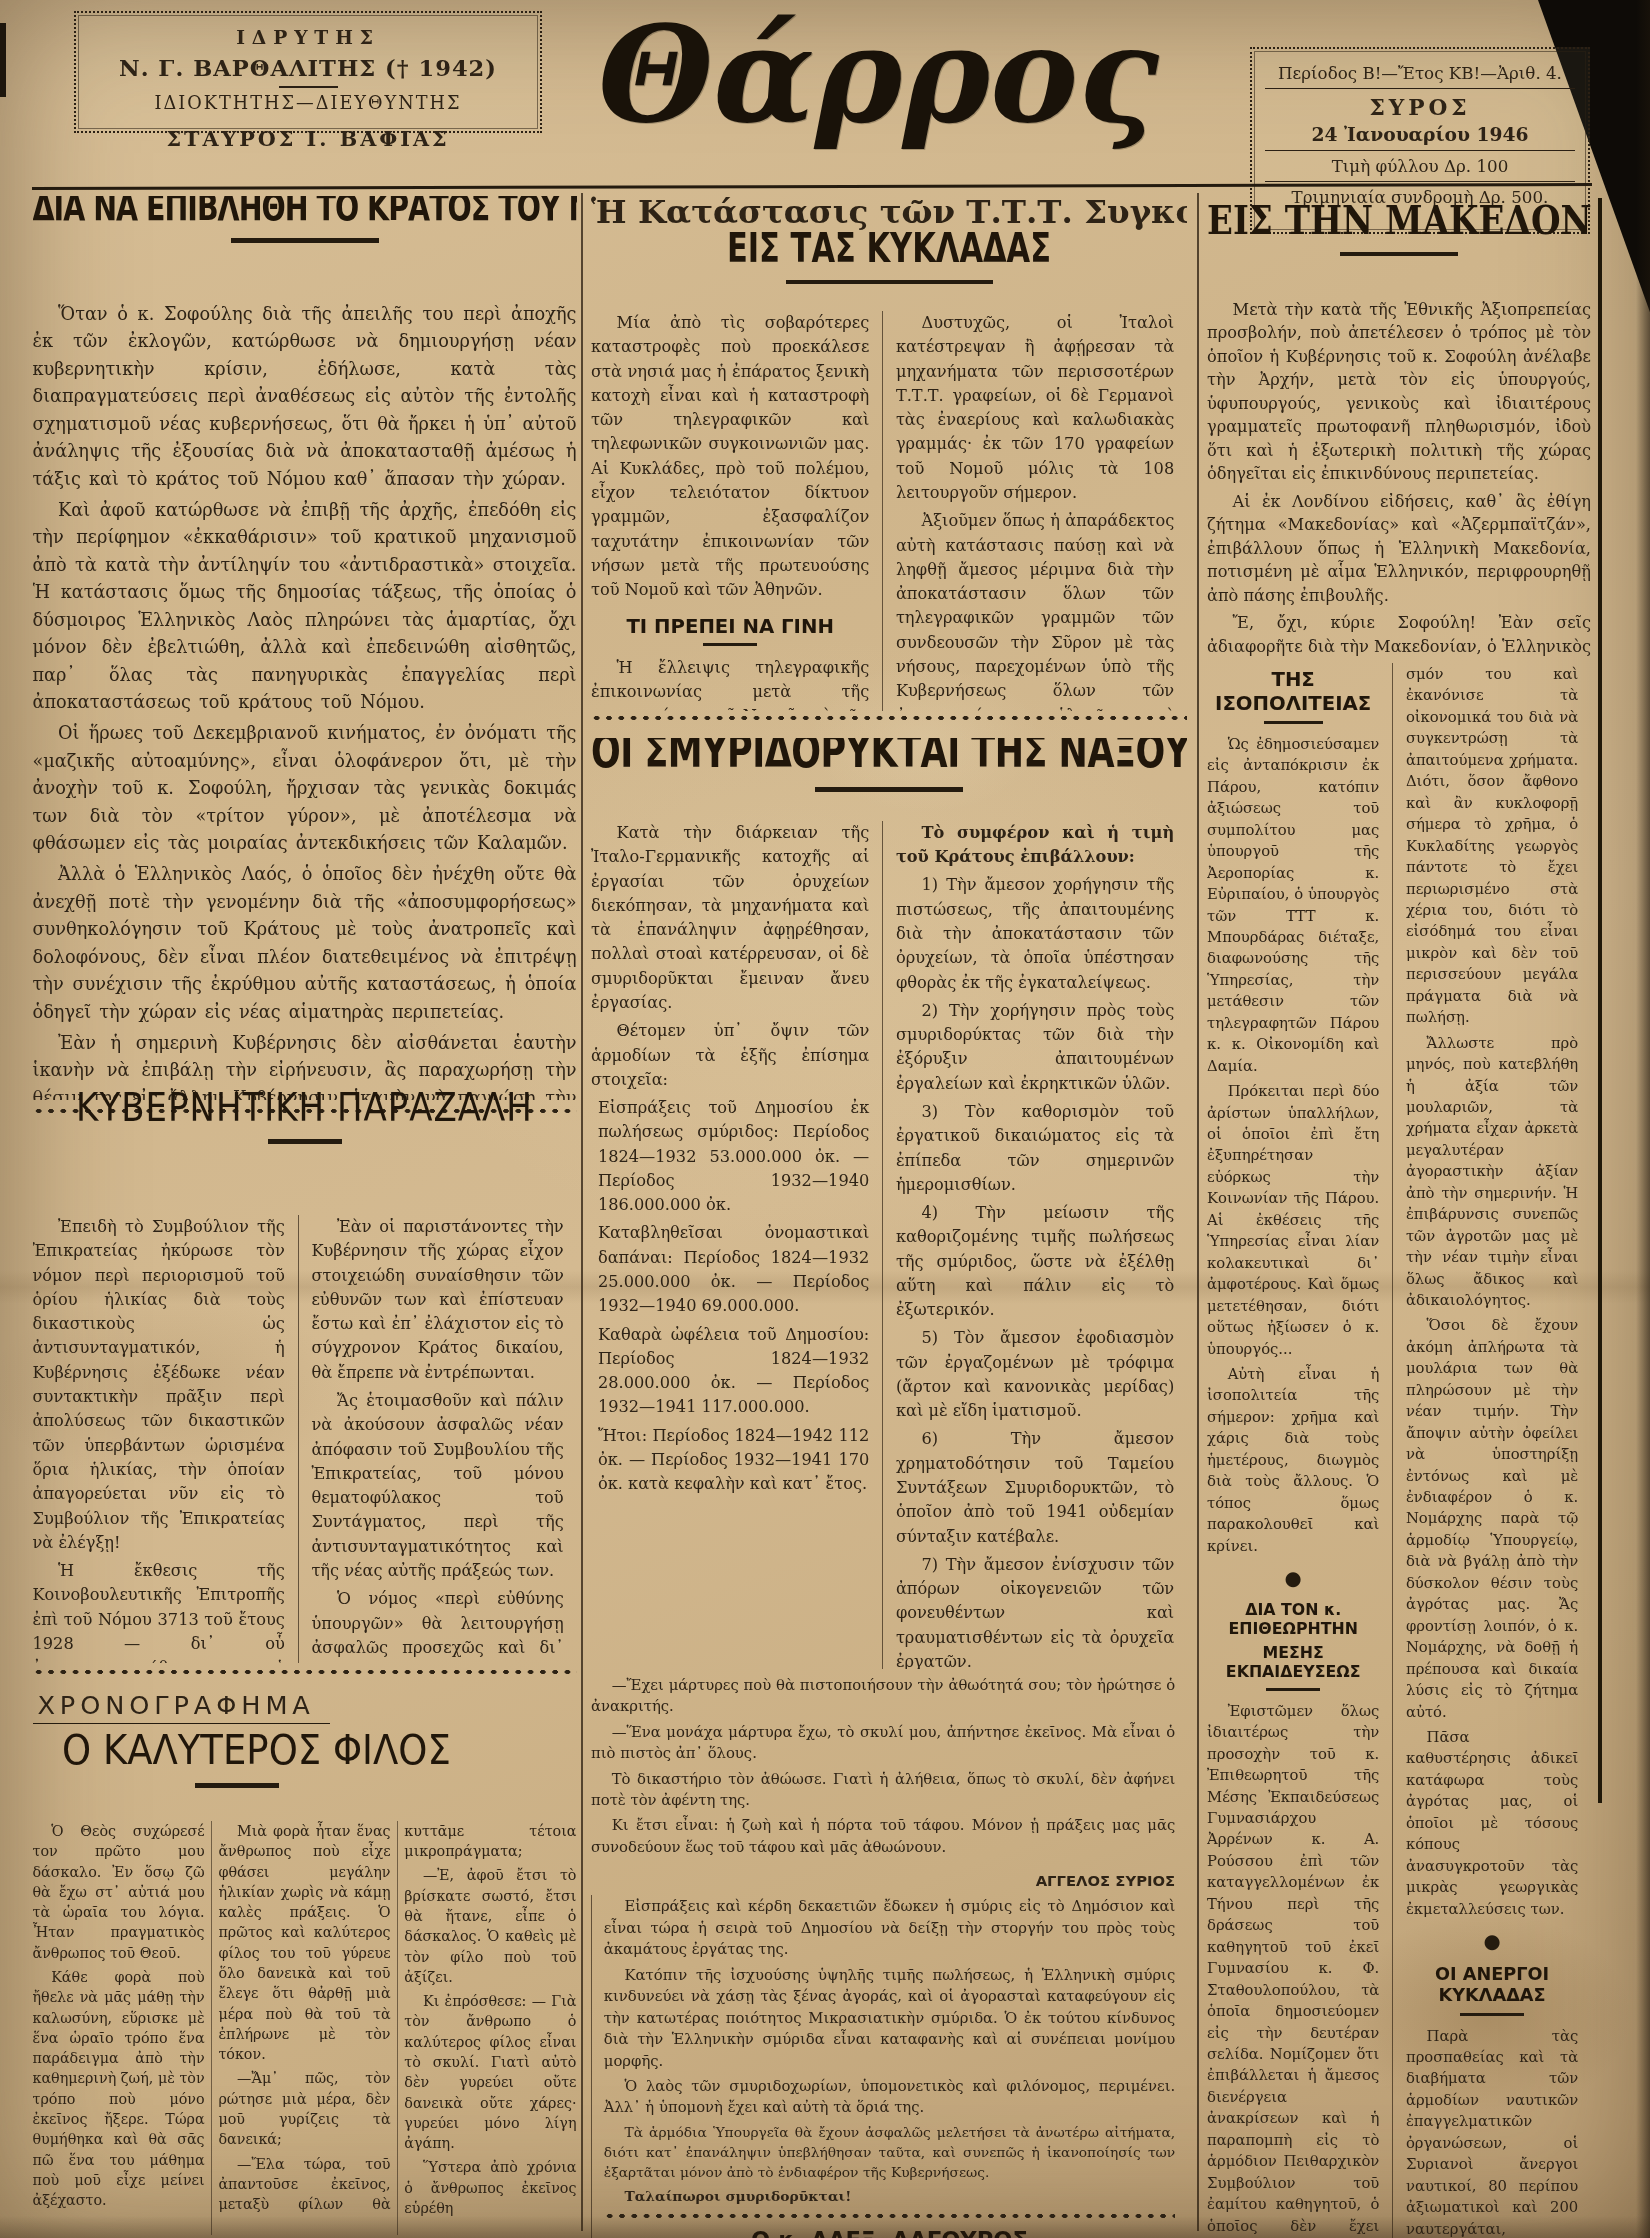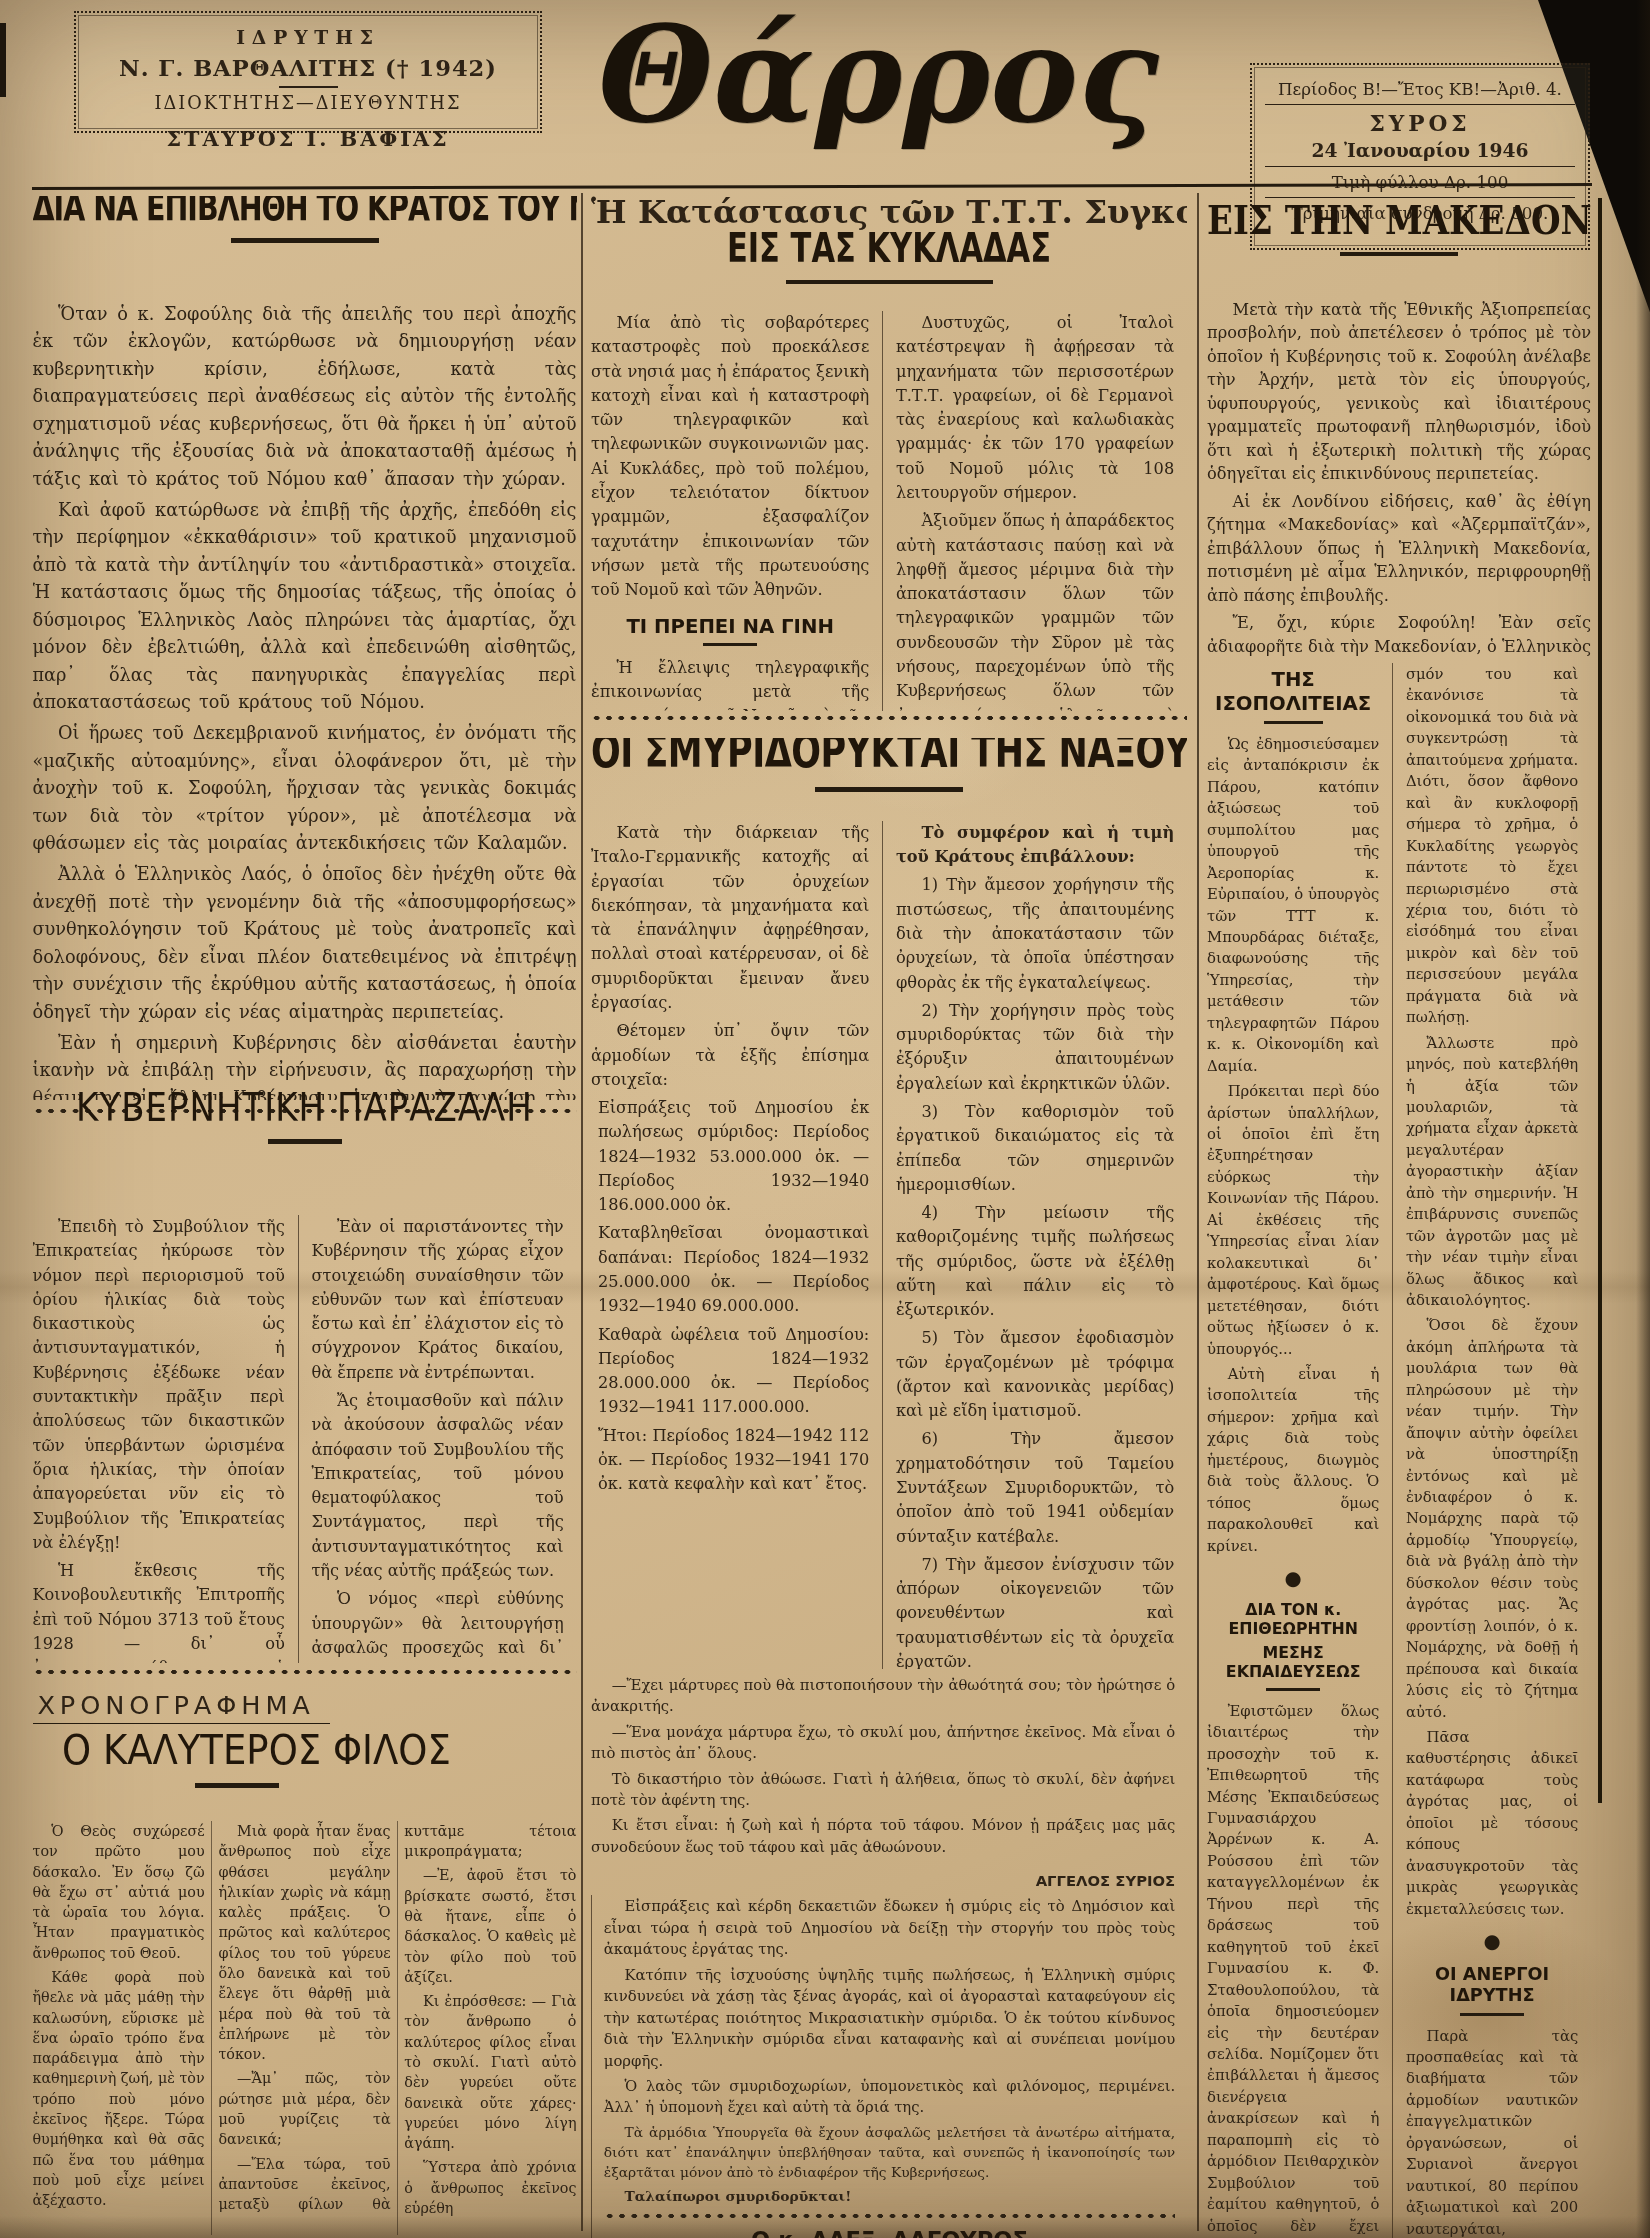--- a/index.html
+++ b/index.html
@@ -28,21 +28,21 @@
   .founder .l1{font-size:18.7px;letter-spacing:6.9px;font-weight:bold;}
   .founder .l2{font-size:22.6px;font-weight:bold;margin-top:7.9px;letter-spacing:1px;}
   .founder .nrule{width:59px;height:2px;background:#2b2014;margin:4.9px auto;}
   .founder .l3{font-size:17.7px;letter-spacing:2px;}
   .founder .l4{font-size:20.7px;font-weight:bold;margin-top:14px;letter-spacing:3px;}
 
   .mast{position:absolute;left:546px;top:-13.8px;width:665px;height:177px;text-align:center;
     font-style:italic;font-weight:bold;font-size:132px;line-height:177px;color:#191209;
     text-shadow:1px 1px 0 rgba(25,18,9,.25);}
 
-  .issue{left:1250px;top:63px;width:340px;height:187px;padding:8.9px 12.8px;box-sizing:border-box;}
+  .issue{left:1250px;top:47px;width:340px;height:187px;padding:8.9px 12.8px;box-sizing:border-box;}
   .issue .r{font-size:16.7px;padding:4.9px 0;}
   .issue .sep{border-bottom:1.5px solid #2b2014;}
   .issue .city{font-weight:bold;font-size:21.7px;letter-spacing:3.9px;padding:5.9px 0 1px;}
   .issue .date{font-weight:bold;font-size:18.7px;padding:2px 0 5.9px;}
 
   .hrule{position:absolute;left:31.5px;top:185px;width:1560px;height:3px;background:#241b0f;
     transform:rotate(-.15deg);}
   .vrule{position:absolute;width:1.5px;background:rgba(52,39,23,.8);}
   .vthick{position:absolute;width:4.4px;background:#201809;}
 
@@ -275,21 +275,21 @@
       <div class="bar-sm" style="width:54px"></div>
       <p class="t">Ἐφιστῶμεν ὅλως ἰδιαιτέρως τὴν προσοχὴν τοῦ κ. Ἐπιθεωρητοῦ τῆς Μέσης Ἐκπαιδεύσεως Γυμνασιάρχου Ἀρρένων κ. Α. Ρούσσου ἐπὶ τῶν καταγγελλομένων ἐκ Τήνου περὶ τῆς δράσεως τοῦ καθηγητοῦ τοῦ ἐκεῖ Γυμνασίου κ. Φ. Σταθουλοπούλου, τὰ ὁποῖα δημοσιεύομεν εἰς τὴν δευτέραν σελίδα. Νομίζομεν ὅτι ἐπιβάλλεται ἡ ἄμεσος διενέργεια ἀνακρίσεων καὶ ἡ παραπομπὴ εἰς τὸ ἁρμόδιον Πειθαρχικὸν Συμβούλιον τοῦ ἐαμίτου καθηγητοῦ, ὁ ὁποῖος δὲν ἔχει κανένα δικαίωμα νὰ μεταβάλῃ τὸ Γυμνάσιον τῆς Τήνου εἰς τόπον προπαγάνδας τῶν ἀρχῶν του.</p>
 
     </div>
     <div class="sc">
       <p class="t" style="text-indent:0">σμόν του καὶ ἐκανόνισε τὰ οἰκονομικά του διὰ νὰ συγκεντρώσῃ τὰ ἀπαιτούμενα χρήματα. Διότι, ὅσον ἄφθονο καὶ ἂν κυκλοφορῇ σήμερα τὸ χρῆμα, ὁ Κυκλαδίτης γεωργὸς πάντοτε τὸ ἔχει περιωρισμένο στὰ χέρια του, διότι τὸ εἰσόδημά του εἶναι μικρὸν καὶ δὲν τοῦ περισσεύουν μεγάλα πράγματα διὰ νὰ πωλήσῃ.</p>
       <p class="t">Ἄλλωστε πρὸ μηνός, ποὺ κατεβλήθη ἡ ἀξία τῶν μουλαριῶν, τὰ χρήματα εἶχαν ἀρκετὰ μεγαλυτέραν ἀγοραστικὴν ἀξίαν ἀπὸ τὴν σημερινήν. Ἡ ἐπιβάρυνσις συνεπῶς τῶν ἀγροτῶν μας μὲ τὴν νέαν τιμὴν εἶναι ὅλως ἄδικος καὶ ἀδικαιολόγητος.</p>
       <p class="t">Ὅσοι δὲ ἔχουν ἀκόμη ἀπλήρωτα τὰ μουλάρια των θὰ πληρώσουν μὲ τὴν νέαν τιμήν. Τὴν ἄποψιν αὐτὴν ὀφείλει νὰ ὑποστηρίξῃ ἐντόνως καὶ μὲ ἐνδιαφέρον ὁ κ. Νομάρχης παρὰ τῷ ἁρμοδίῳ Ὑπουργείῳ, διὰ νὰ βγάλῃ ἀπὸ τὴν δύσκολον θέσιν τοὺς ἀγρότας μας. Ἄς φροντίσῃ λοιπόν, ὁ κ. Νομάρχης, νὰ δοθῇ ἡ πρέπουσα καὶ δικαία λύσις εἰς τὸ ζήτημα αὐτό.</p>
       <p class="t">Πᾶσα καθυστέρησις ἀδικεῖ κατάφωρα τοὺς ἀγρότας μας, οἱ ὁποῖοι μὲ τόσους κόπους ἀνασυγκροτοῦν τὰς μικρὰς γεωργικὰς ἐκμεταλλεύσεις των.</p>
       <div class="bullet">●</div>
-      <div class="h3" style="font-size:17.7px">ΟΙ ΑΝΕΡΓΟΙ ΙΔΡΥΤΗΣ</div>
+      <div class="h3" style="font-size:17.7px">ΟΙ ΑΝΕΡΓΟΙ ΚΥΚΛΑΔΑΣ</div>
       <div class="bar-sm" style="width:64px"></div>
       <p class="t">Παρὰ τὰς προσπαθείας καὶ τὰ διαβήματα τῶν ἁρμοδίων ναυτικῶν ἐπαγγελματικῶν ὀργανώσεων, οἱ Συριανοὶ ἄνεργοι ναυτικοί, 80 περίπου ἀξιωματικοὶ καὶ 200 ναυτεργάται, ἐξακολουθοῦν νὰ εὑρίσκωνται ἄνευ ἐργασίας.</p>
 
     </div>
   </div>
 
 </div>
 
 
 </body></html>

